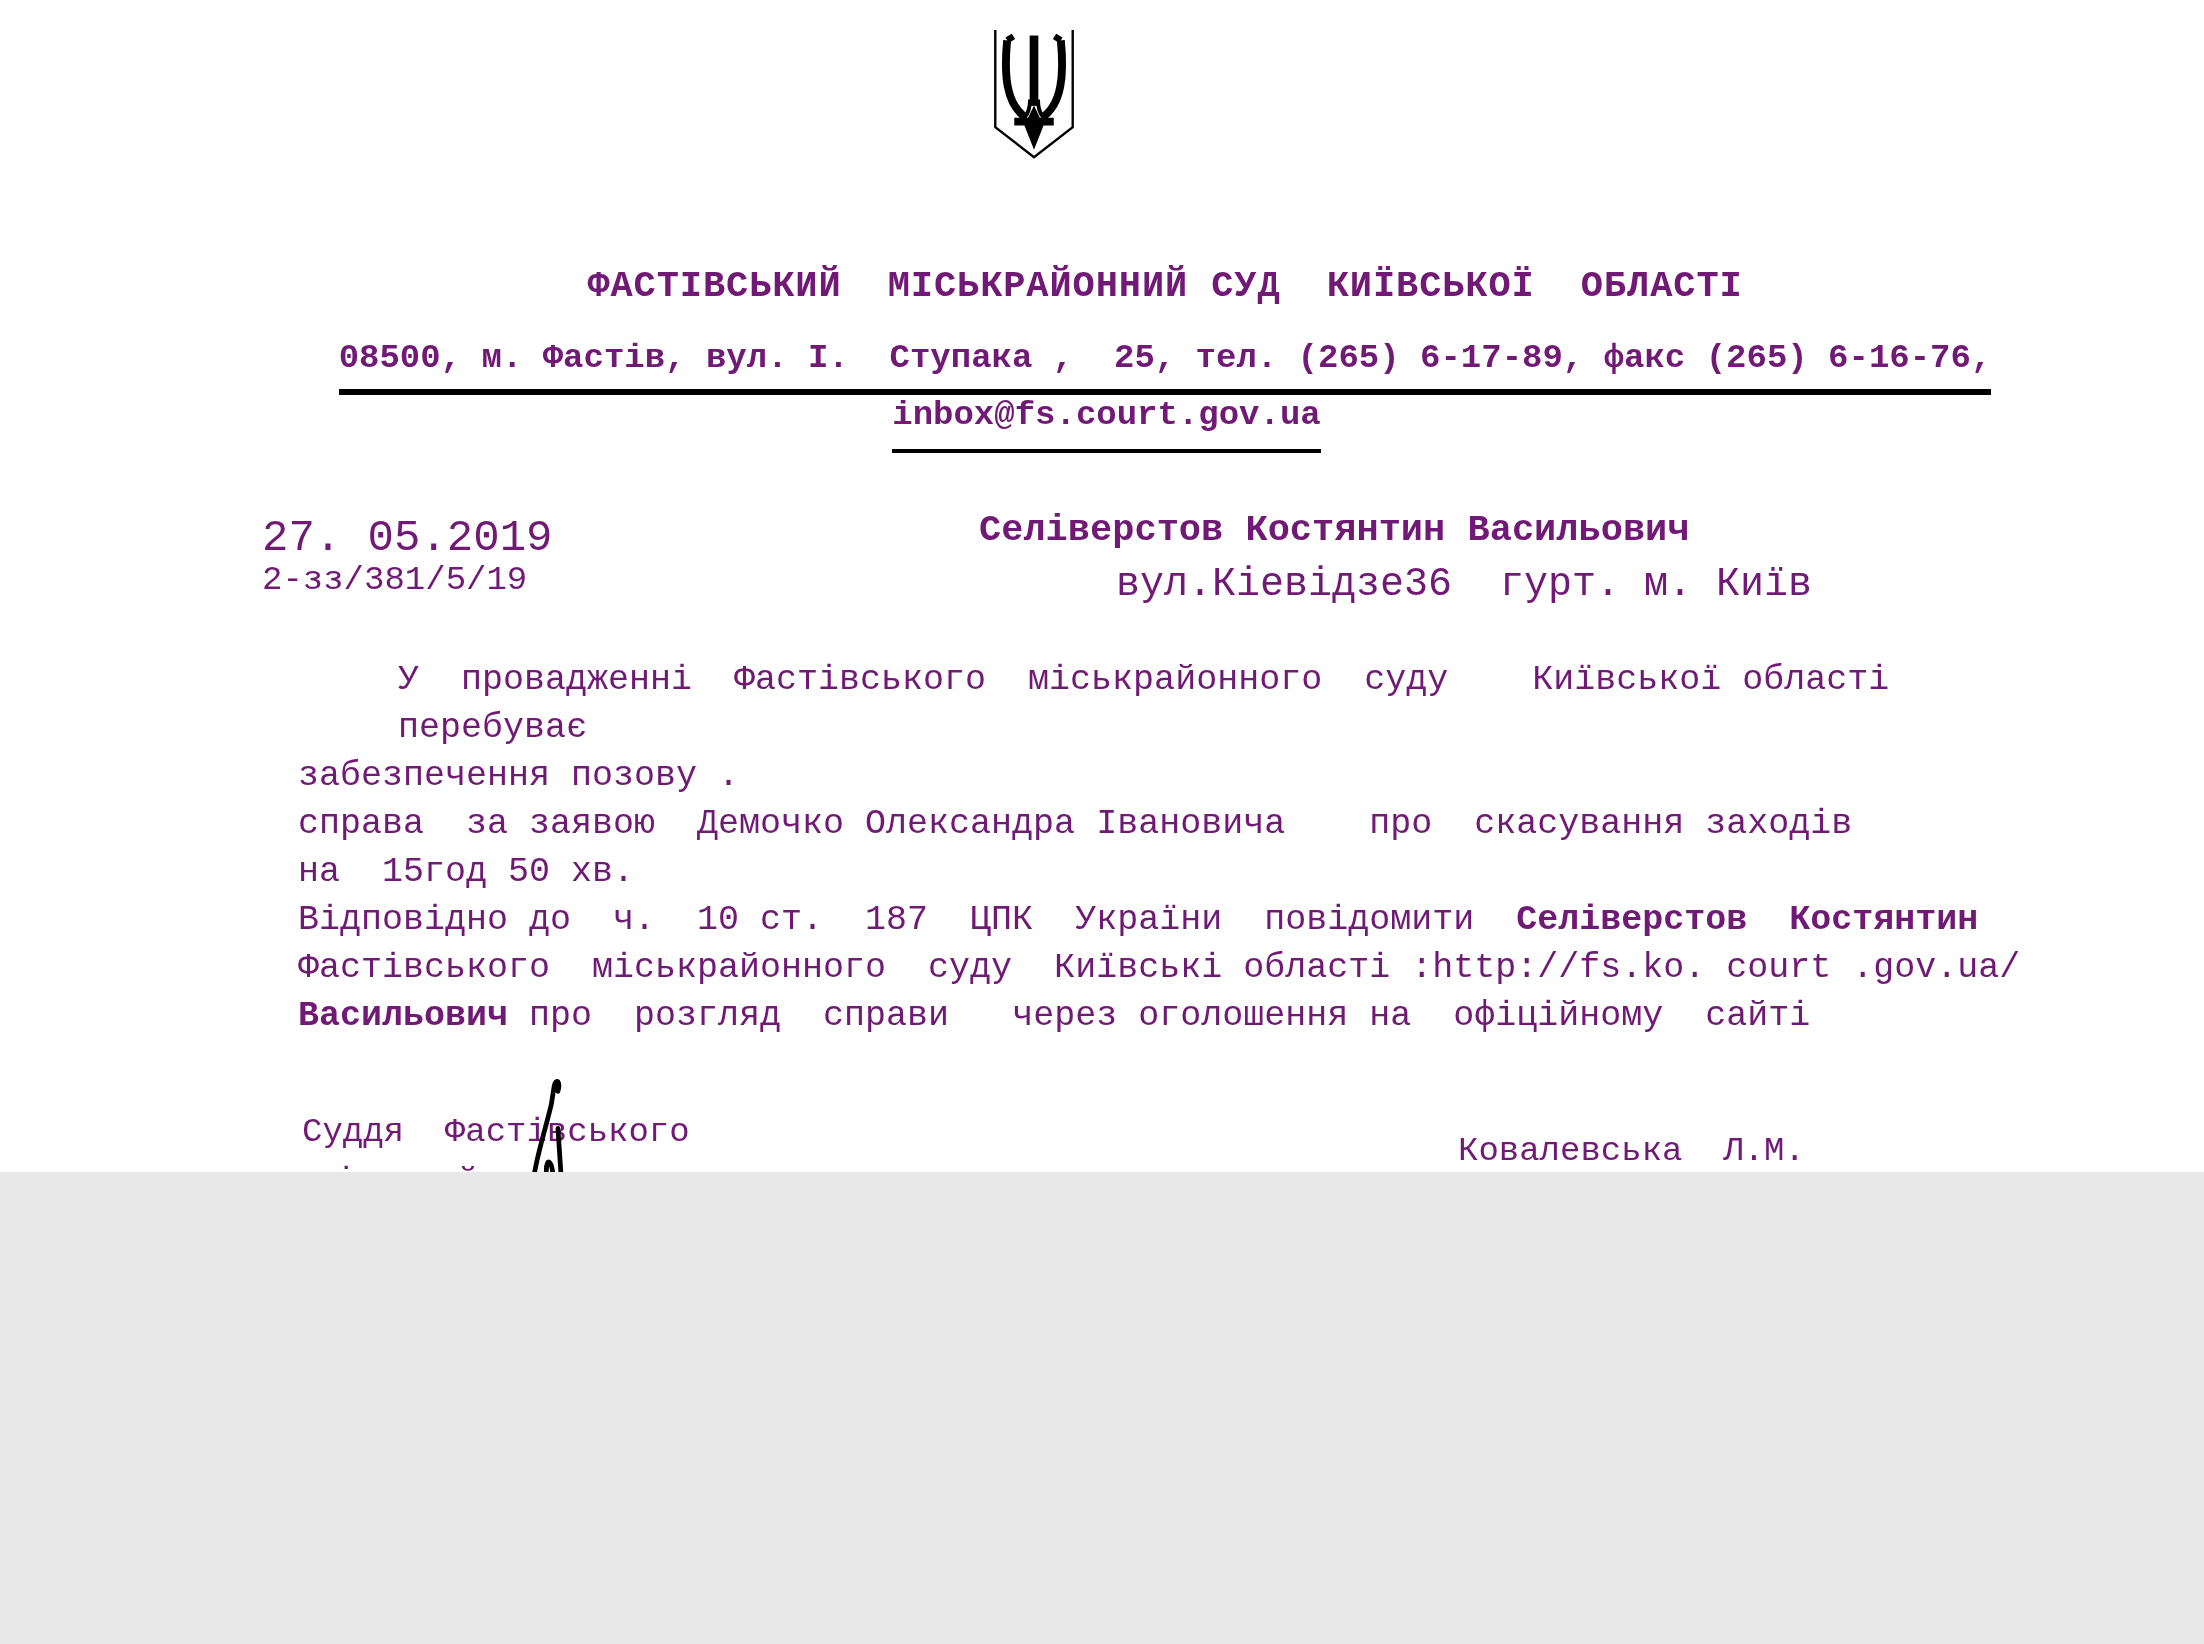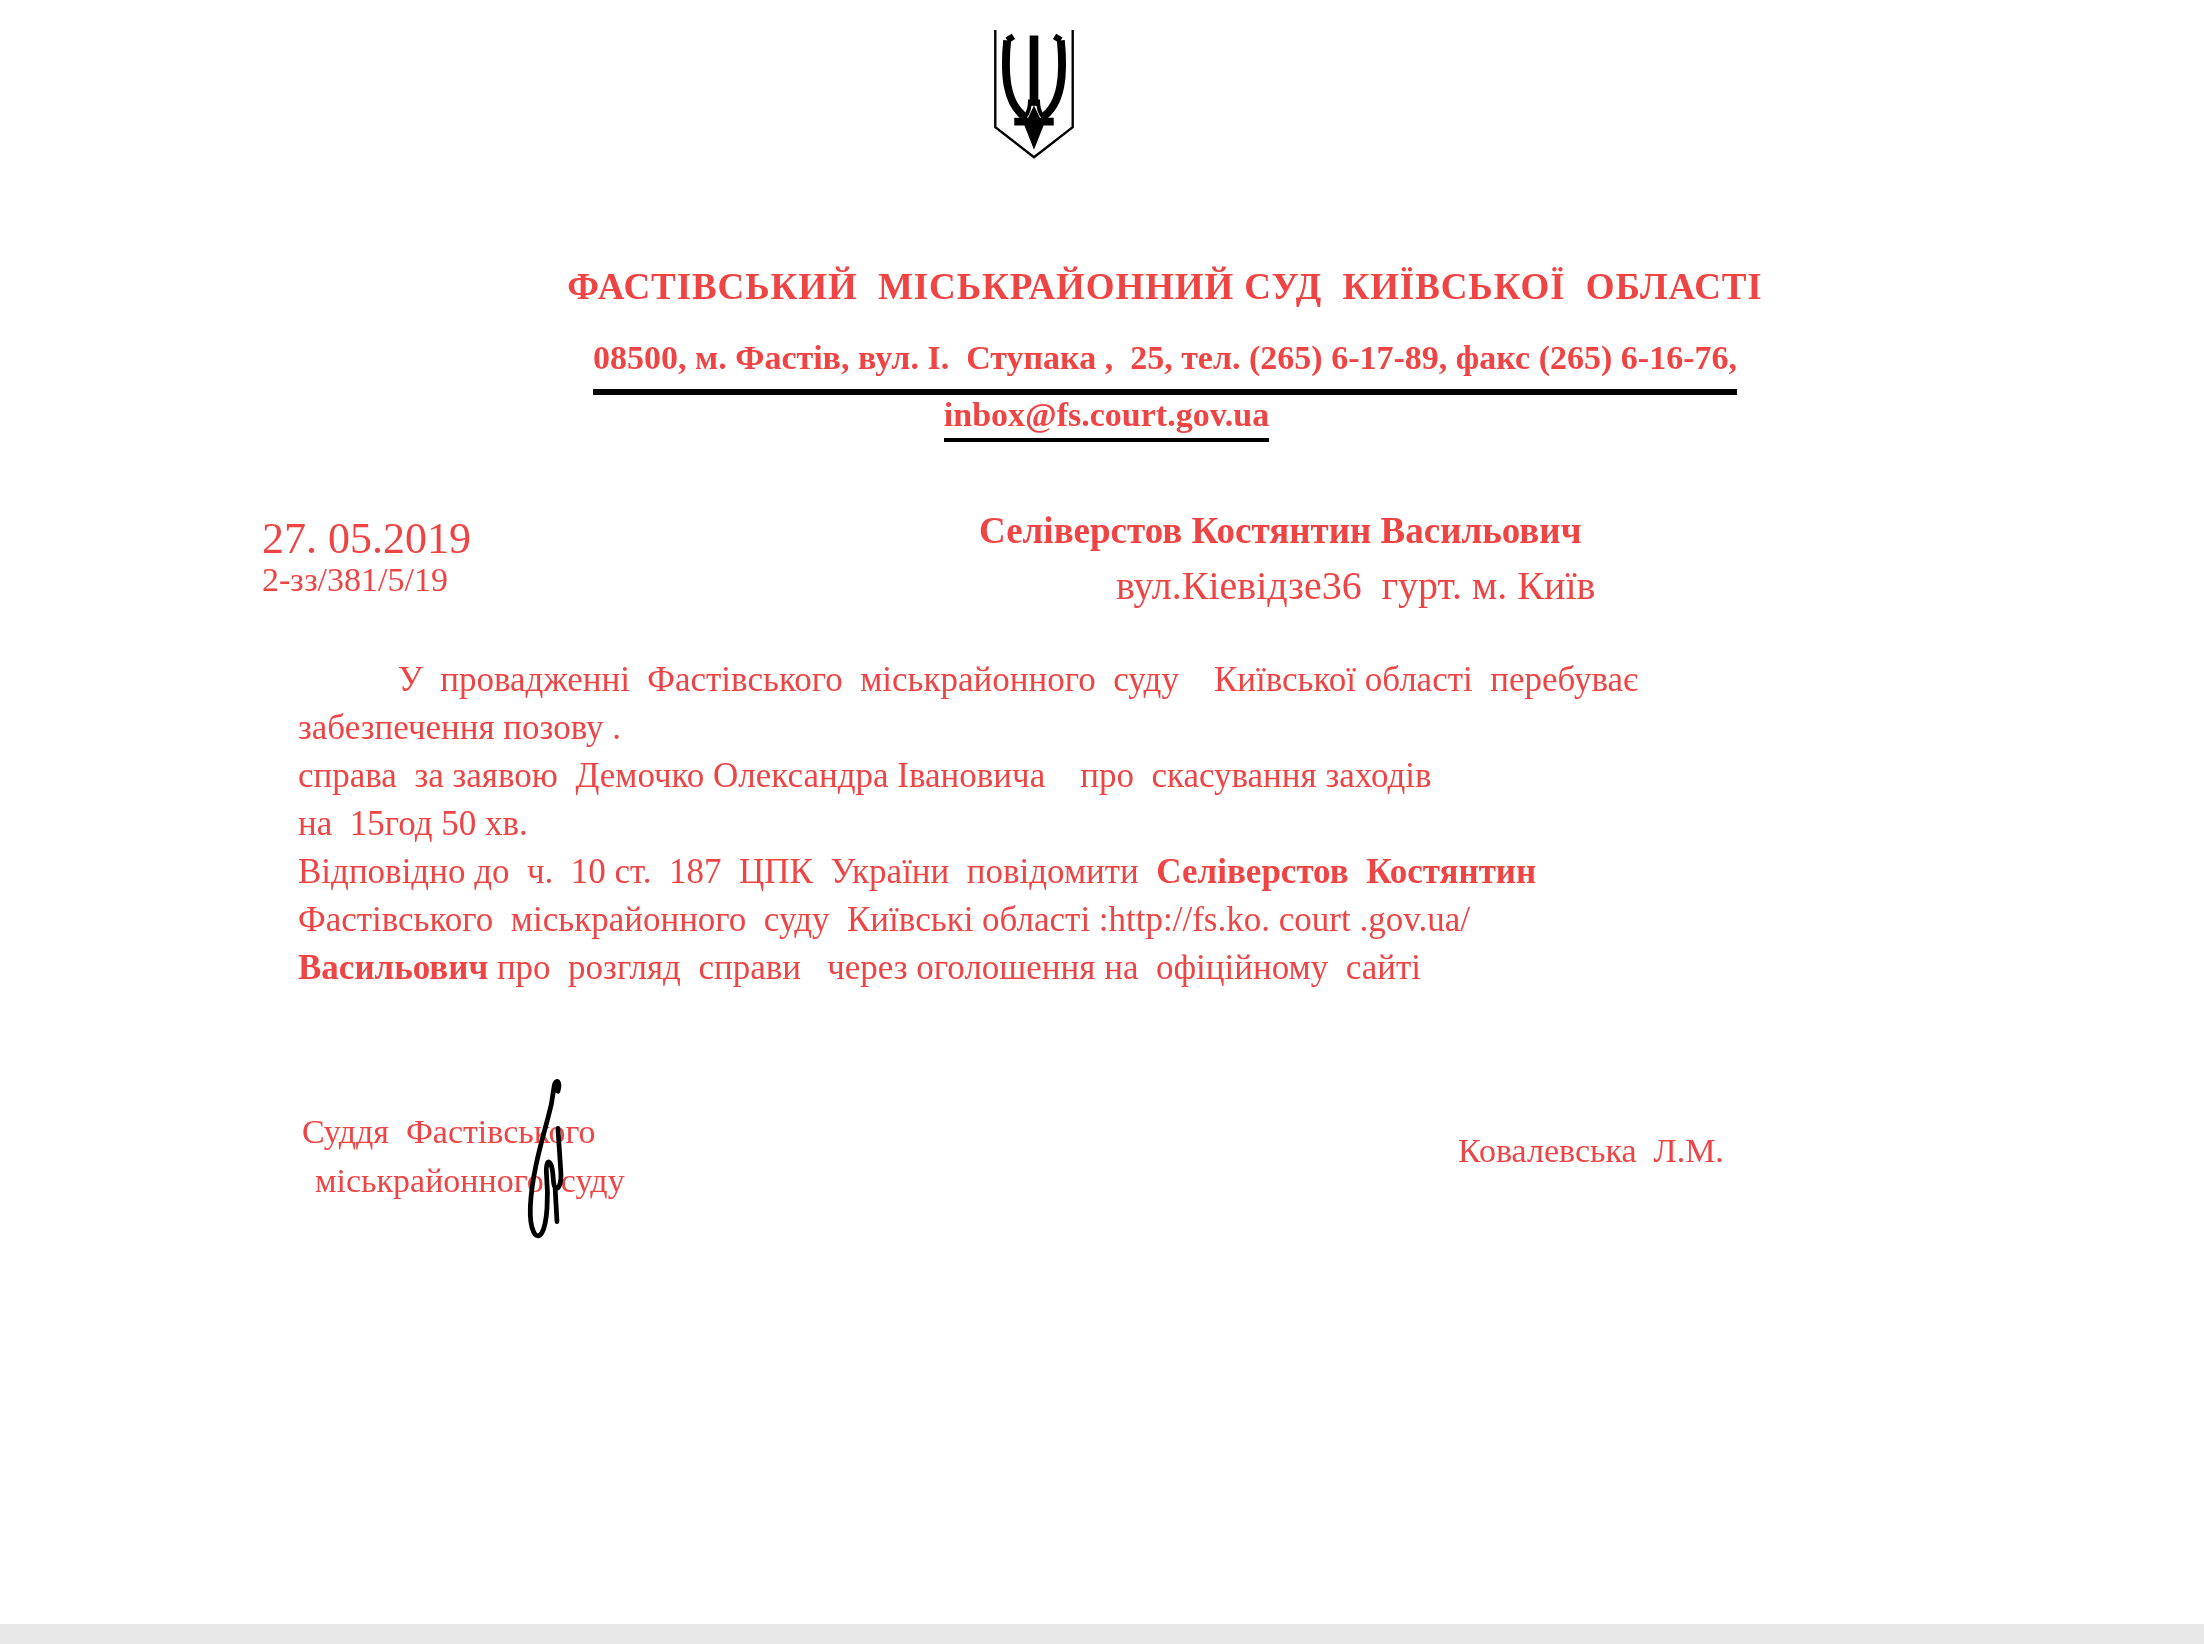--- a/index.html
+++ b/index.html
@@ -1,21 +1,21 @@
 <!DOCTYPE html>
 <html style="font-size:14.3px"><head>
 <meta charset="utf-8">
 <style>
   html,body{margin:0;padding:0;background:#e8e8e8;}
   .page{
     position:relative;
-    width:2205px;height:1624px;
+    width:2205px;height:1172px;
     background:#ffffff;
-    color:#ef4444;
-    font-family:Liberation Serif, serif;
+    color:#701a75;
+    font-family:Liberation Mono, monospace;
     overflow:hidden;
   }
   .t{white-space:pre-wrap;}
 
   
   .emblem{position:absolute;left:981px;top:29.6px;width:106px;height:158px;}
 
   
   .head-wrap{position:absolute;left:125px;right:0;top:0;text-align:center;}
   .title{
@@ -24,21 +24,21 @@
   }
   .addr{
     position:absolute;left:0;right:0;top:339px;
     font-size:34px;font-weight:bold;
   }
   .addr .u{display:inline-block;border-bottom:6.3px solid #000;padding-bottom:12px;}
   .email{
     position:absolute;left:0;right:0;top:396px;text-align:center;
     font-size:34px;font-weight:bold;
   }
-  .email .u{display:inline-block;border-bottom:4.5px solid #000;padding-bottom:4px;margin-left:8px;}
+  .email .u{display:inline-block;border-bottom:4.5px solid #000;padding-bottom:15px;margin-left:8px;}
 
   
   .date{position:absolute;left:262px;top:513px;font-size:44px;}
   .case{position:absolute;left:262px;top:561px;font-size:34px;}
   .rcpt-name{position:absolute;left:979px;top:509px;font-size:37px;font-weight:bold;}
   .rcpt-addr{position:absolute;left:1108px;top:562px;font-size:40px;margin-left:8px;}
 
   
   .body{
     position:absolute;left:298px;top:656px;width:1746px;

